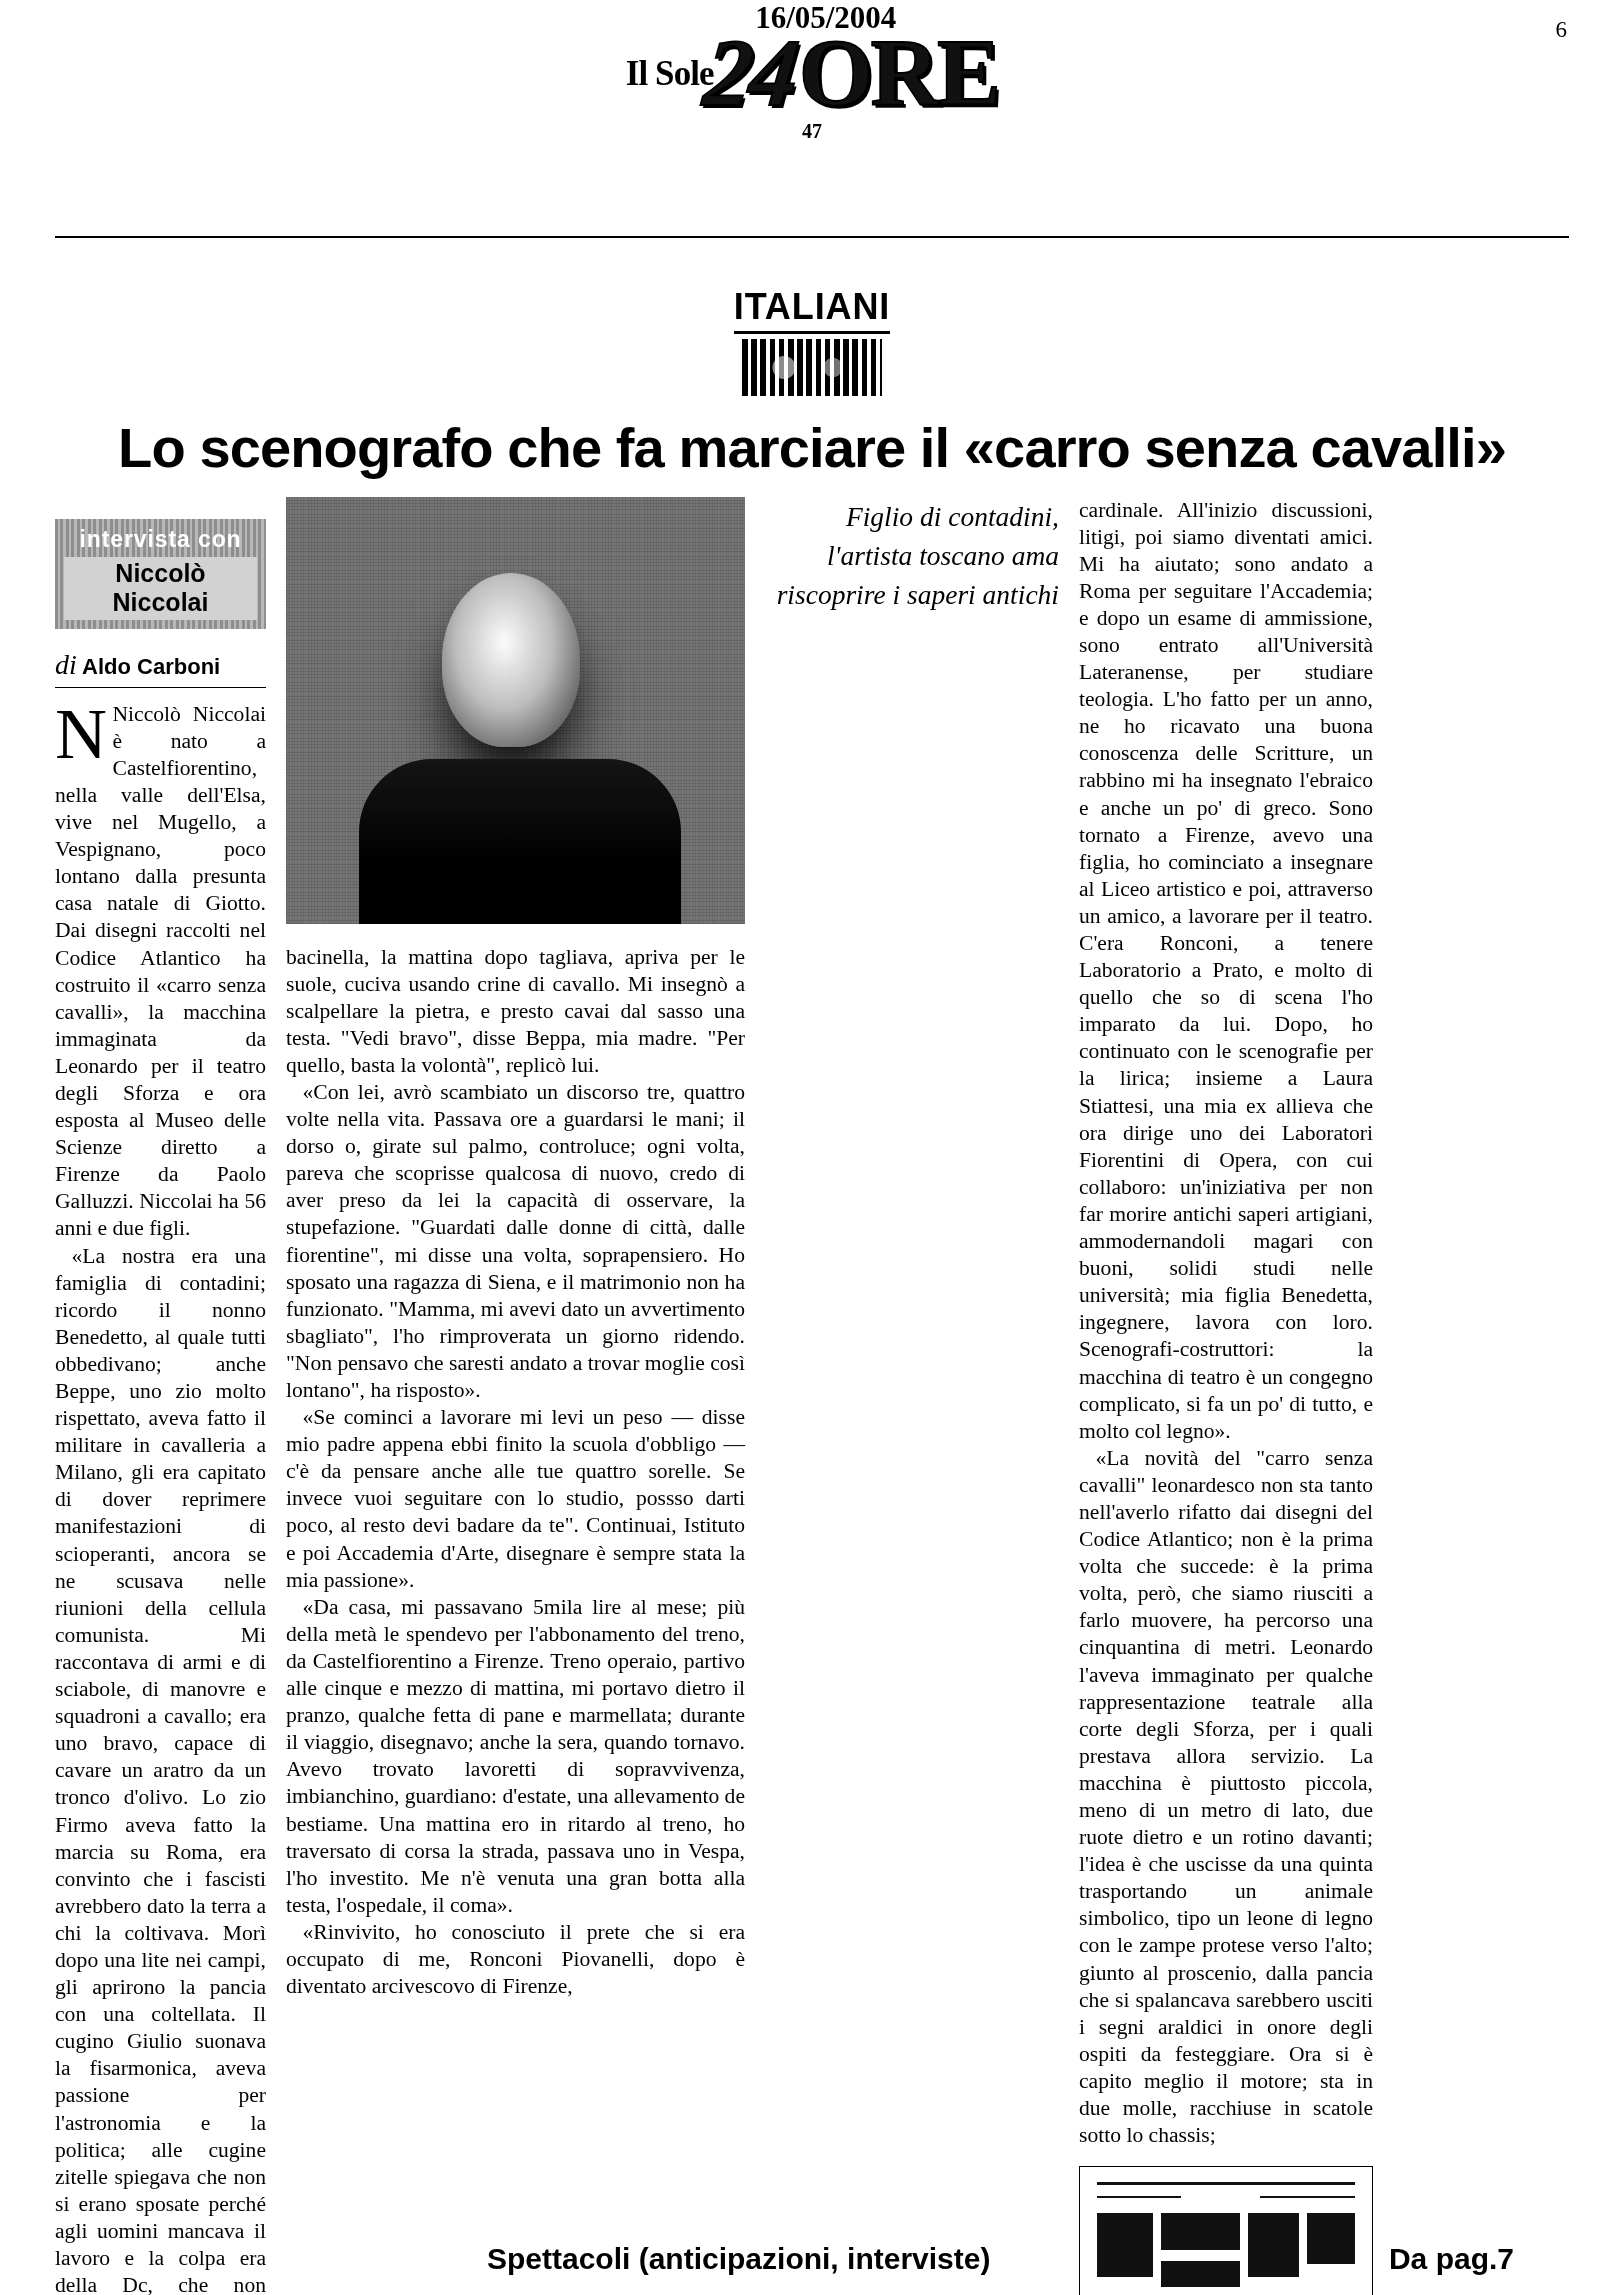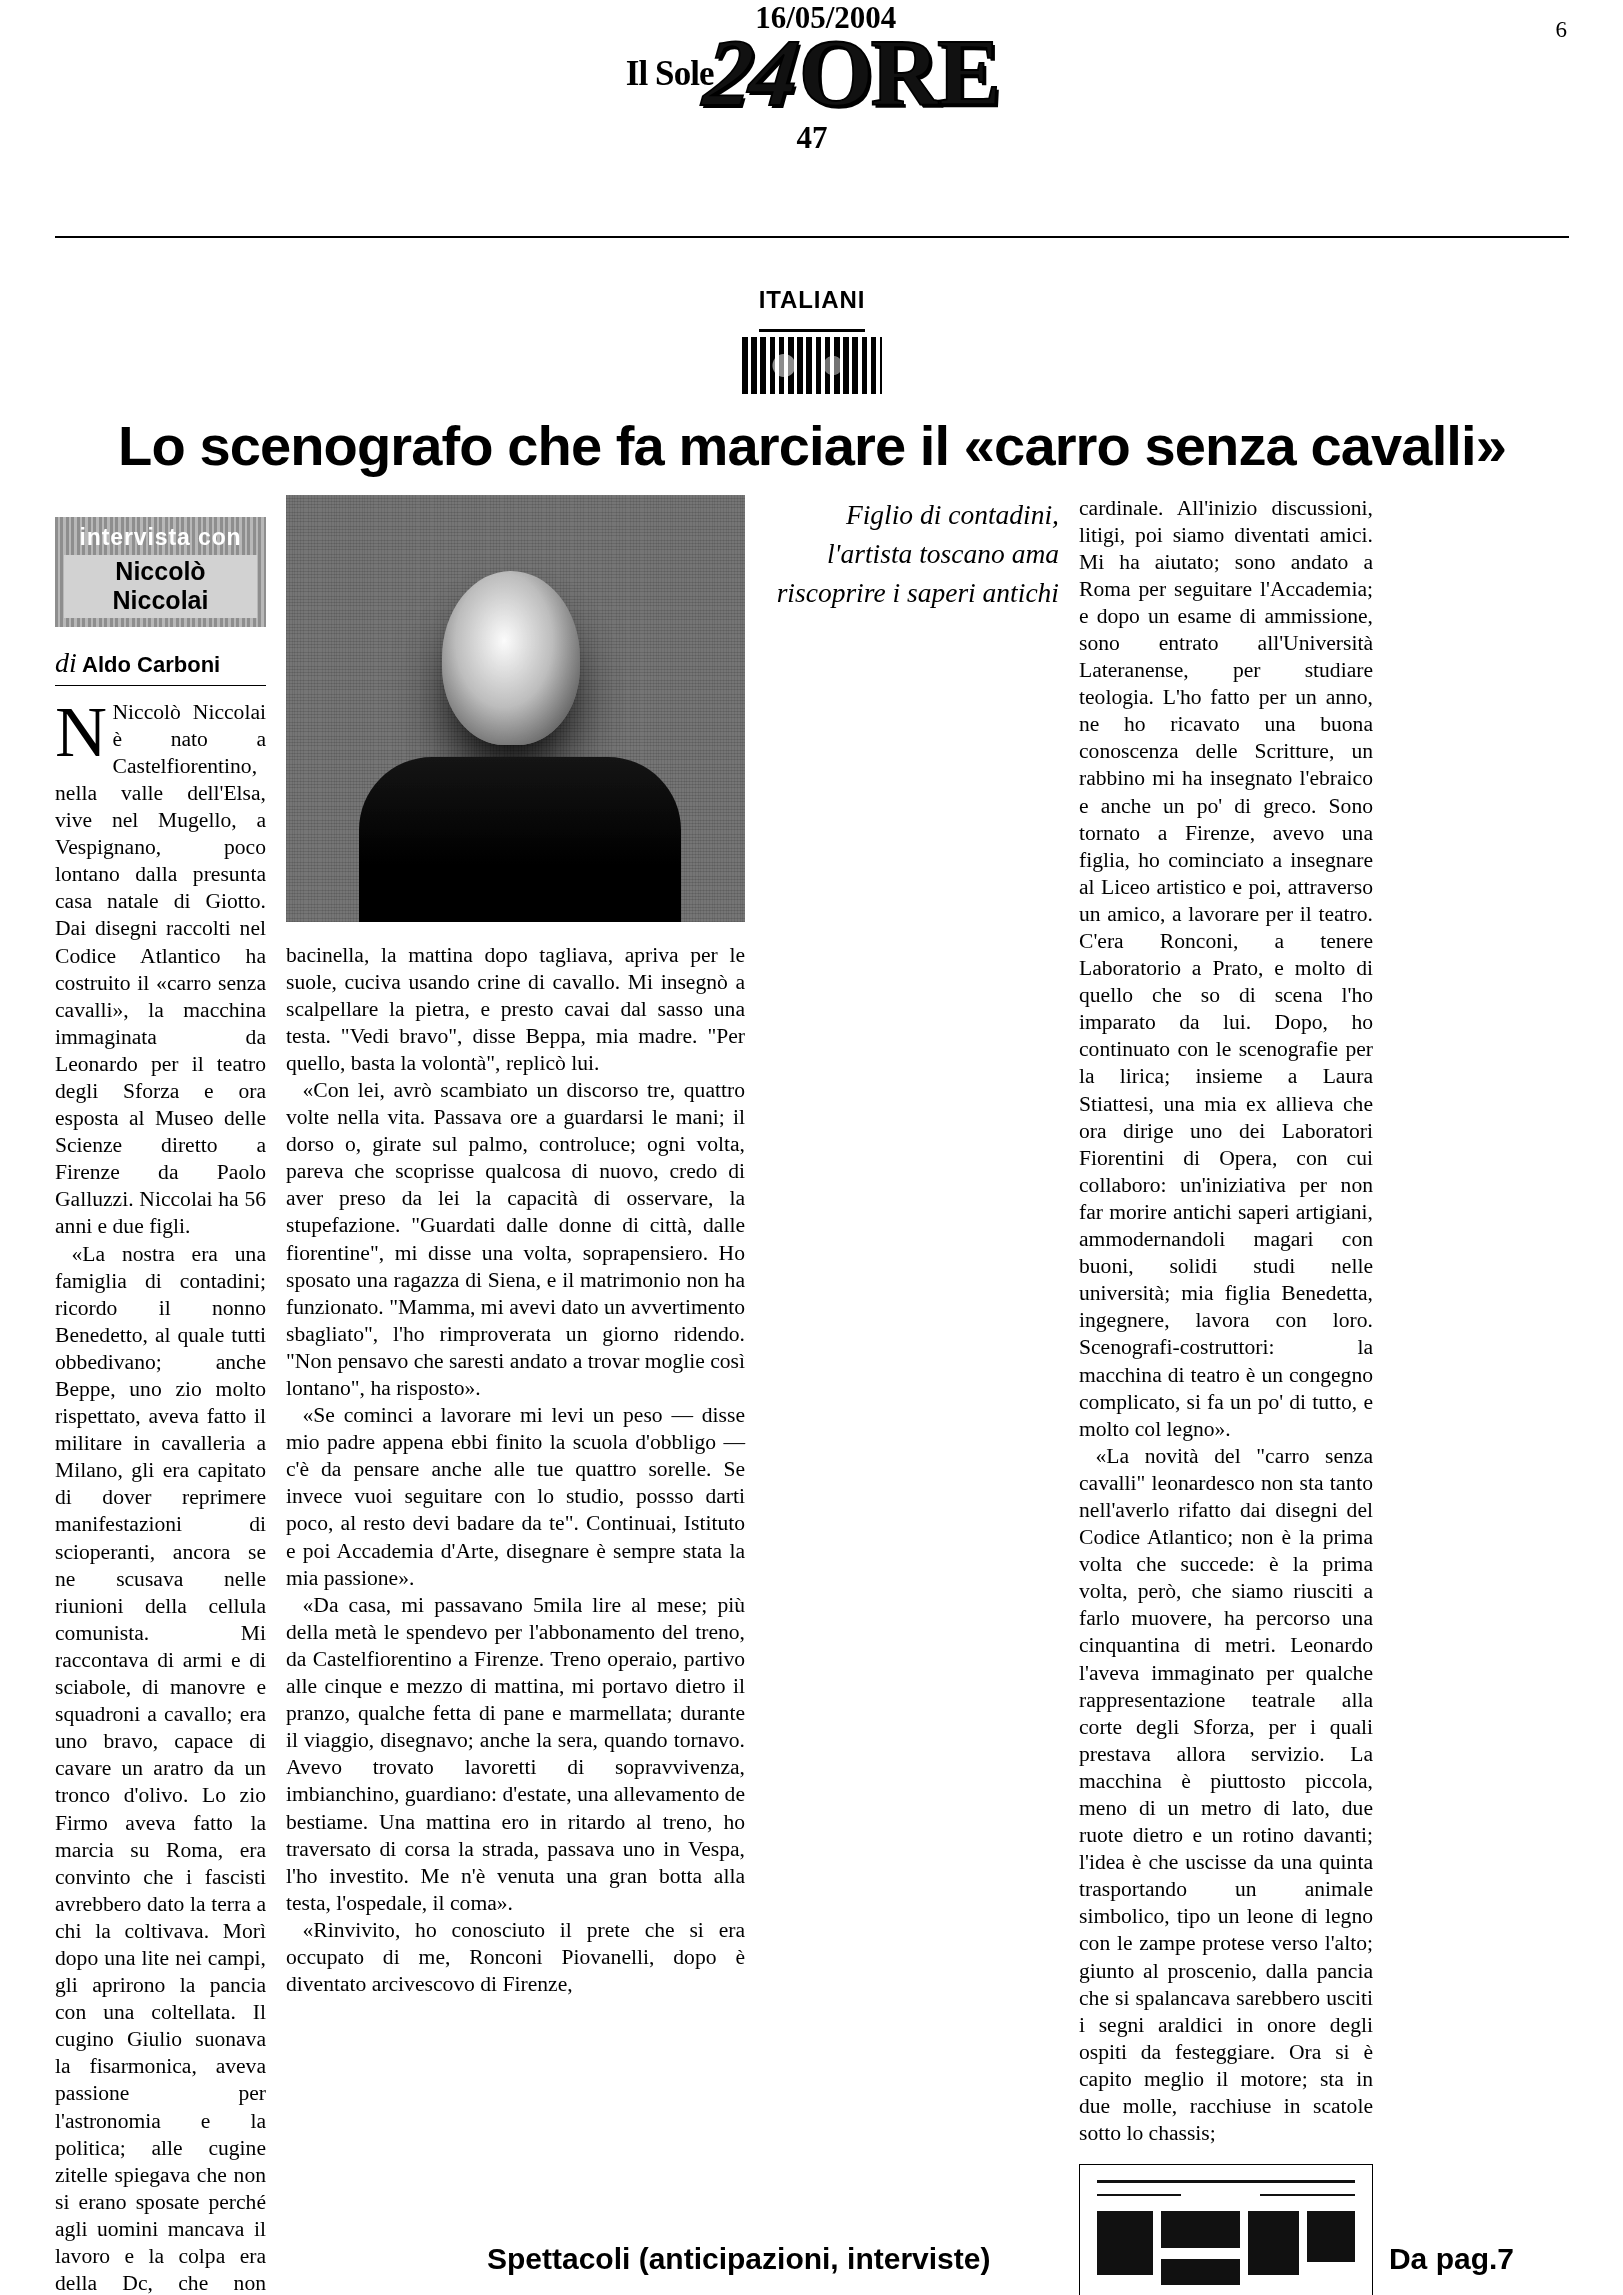--- a/index.html
+++ b/index.html
@@ -71,43 +71,43 @@
   .logo-24 {
     font-style: italic;
     transform: skewX(-6deg);
     text-shadow: 2.8px 2.8px 0 #000;
   }
   .logo-ore {
     margin-left: 3.7px;
     text-shadow: 2.8px 2.8px 0 #000;
   }
   .page-sub {
-    font-size: 31px;
+    font-size: 20px;
     font-weight: bold;
     margin-top: 1.8px;
     font-family: "Liberation Serif", serif;
   }
   .rule-top {
     border-top: 2.8px solid #000;
     margin: 5.5px 0 0 0;
   }
 
   
   .section-block {
     text-align: center;
     margin-top: 48px;
   }
   .section-label {
     font-family: "Liberation Sans", sans-serif;
     font-weight: bold;
-    font-size: 24px;
+    font-size: 36px;
     letter-spacing: 0.9px;
     display: inline-block;
     border-bottom: 3.7px solid #000;
-    padding-bottom: 15px;
+    padding-bottom: 3px;
   }
   .section-flag {
     width: 140px;
     height: 57px;
     margin: 5.5px auto 0 auto;
     background:
       repeating-linear-gradient(90deg, #000 0 5.5px, #fff 5.5px 9.2px),
       #000;
     position: relative;
     overflow: hidden;

